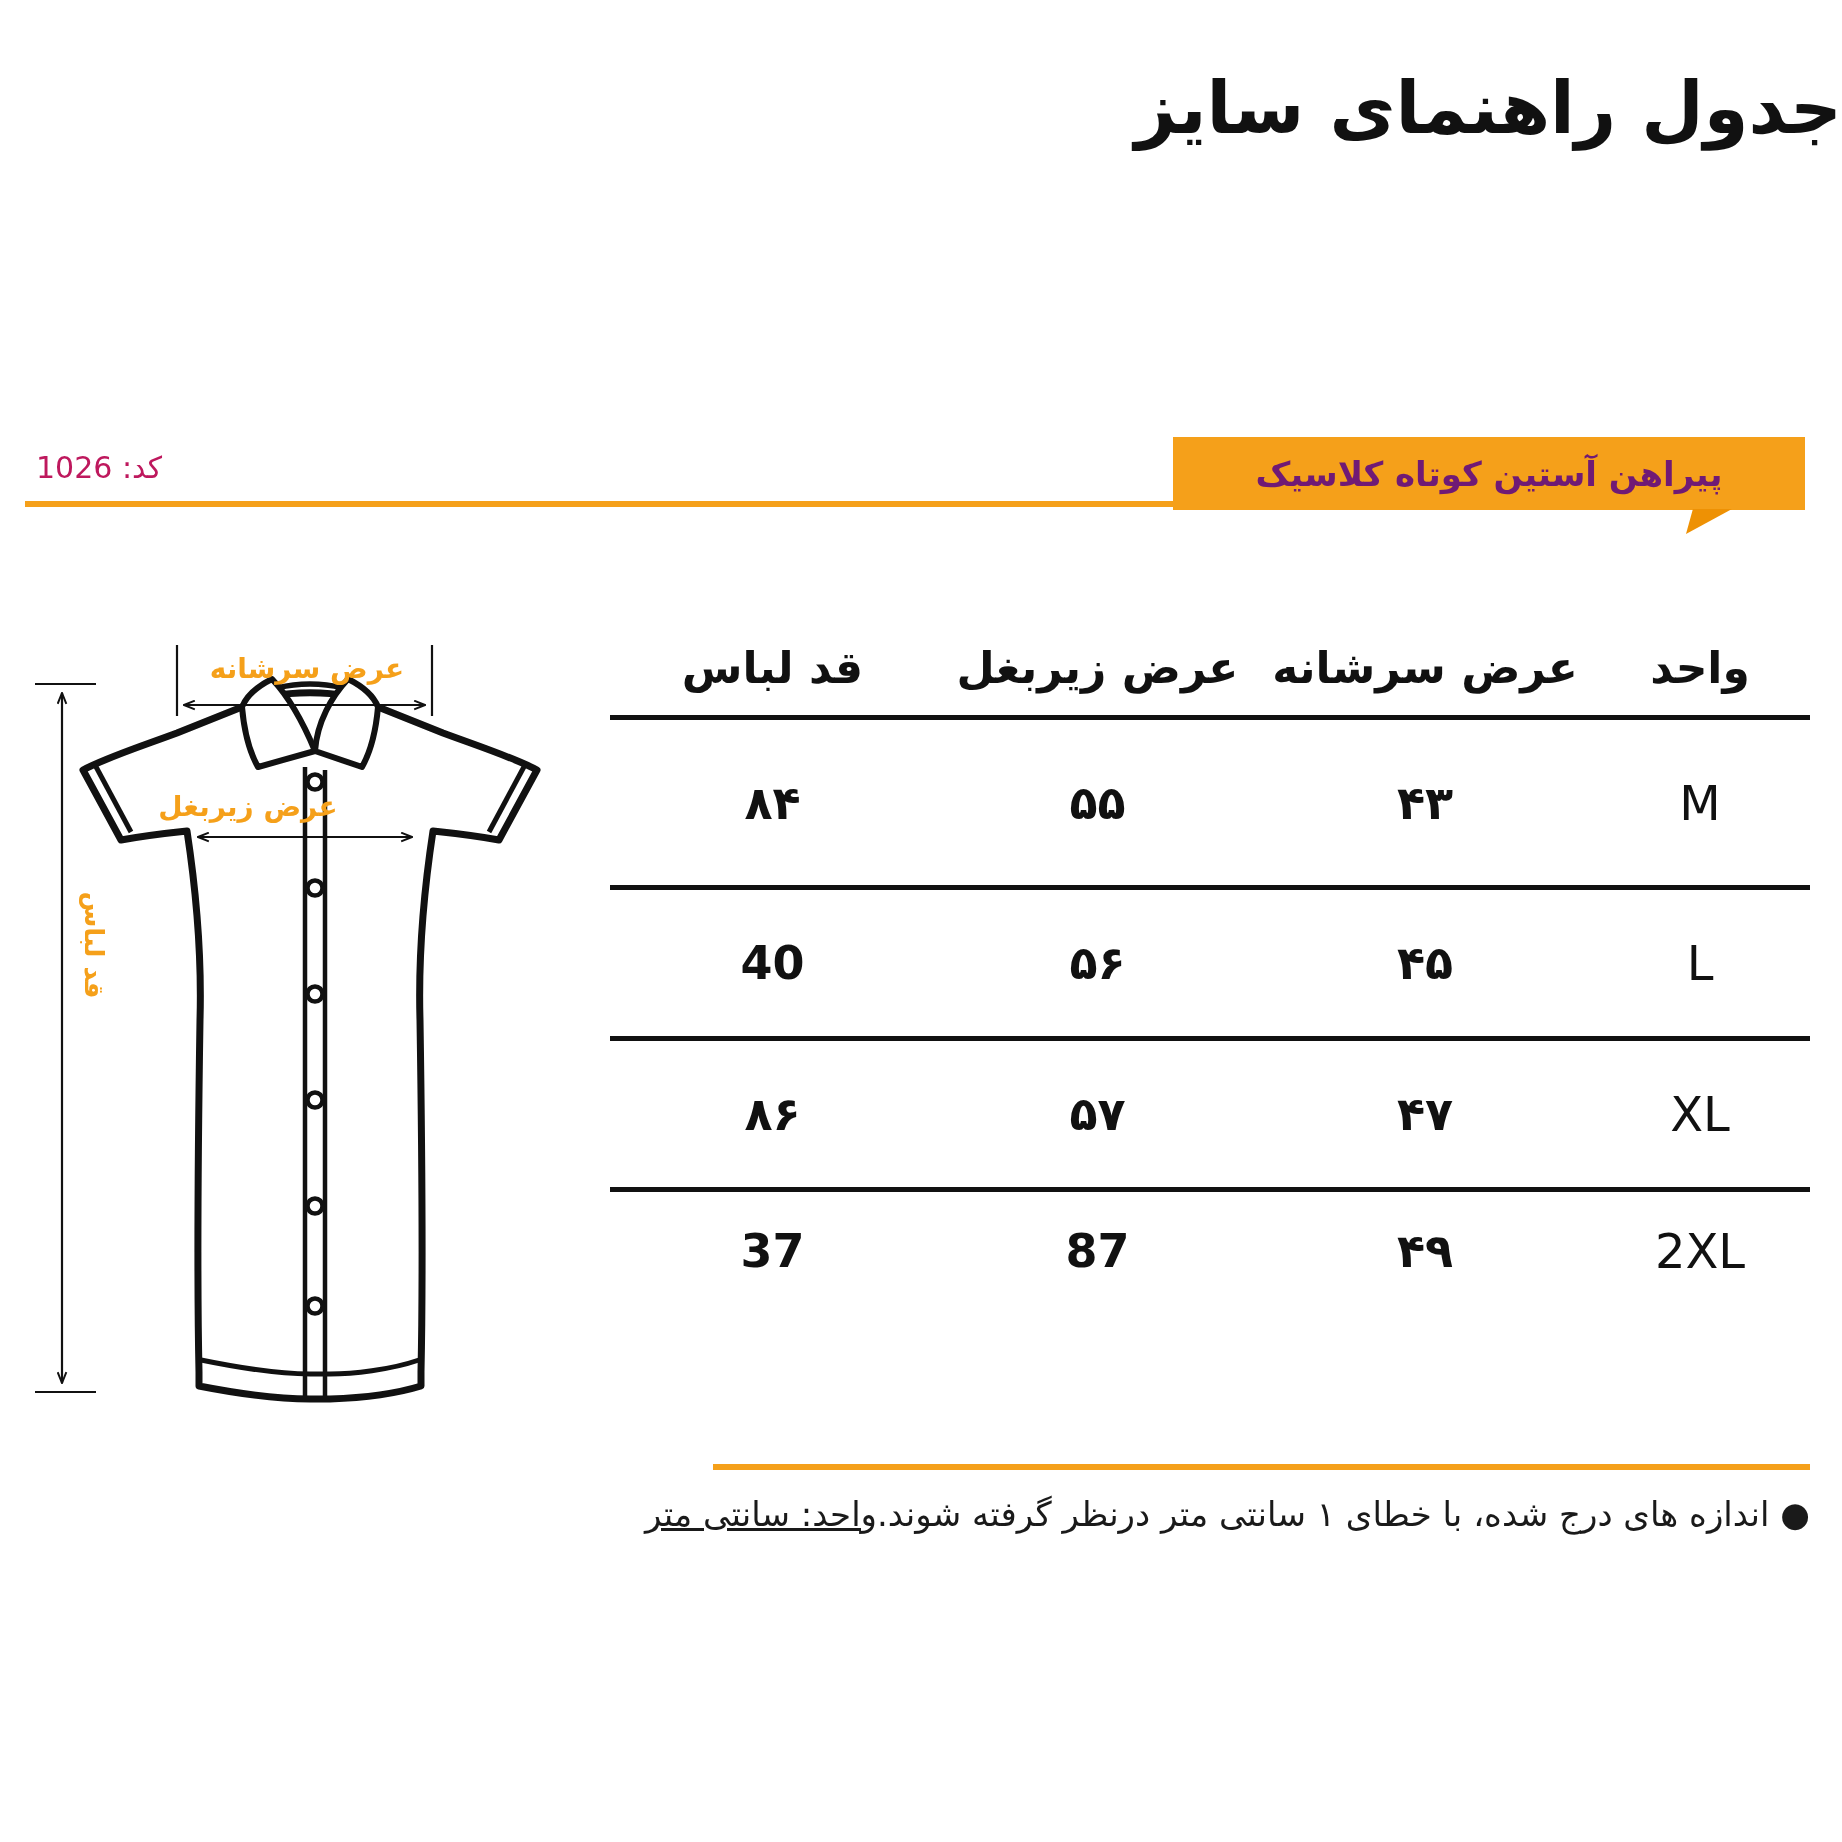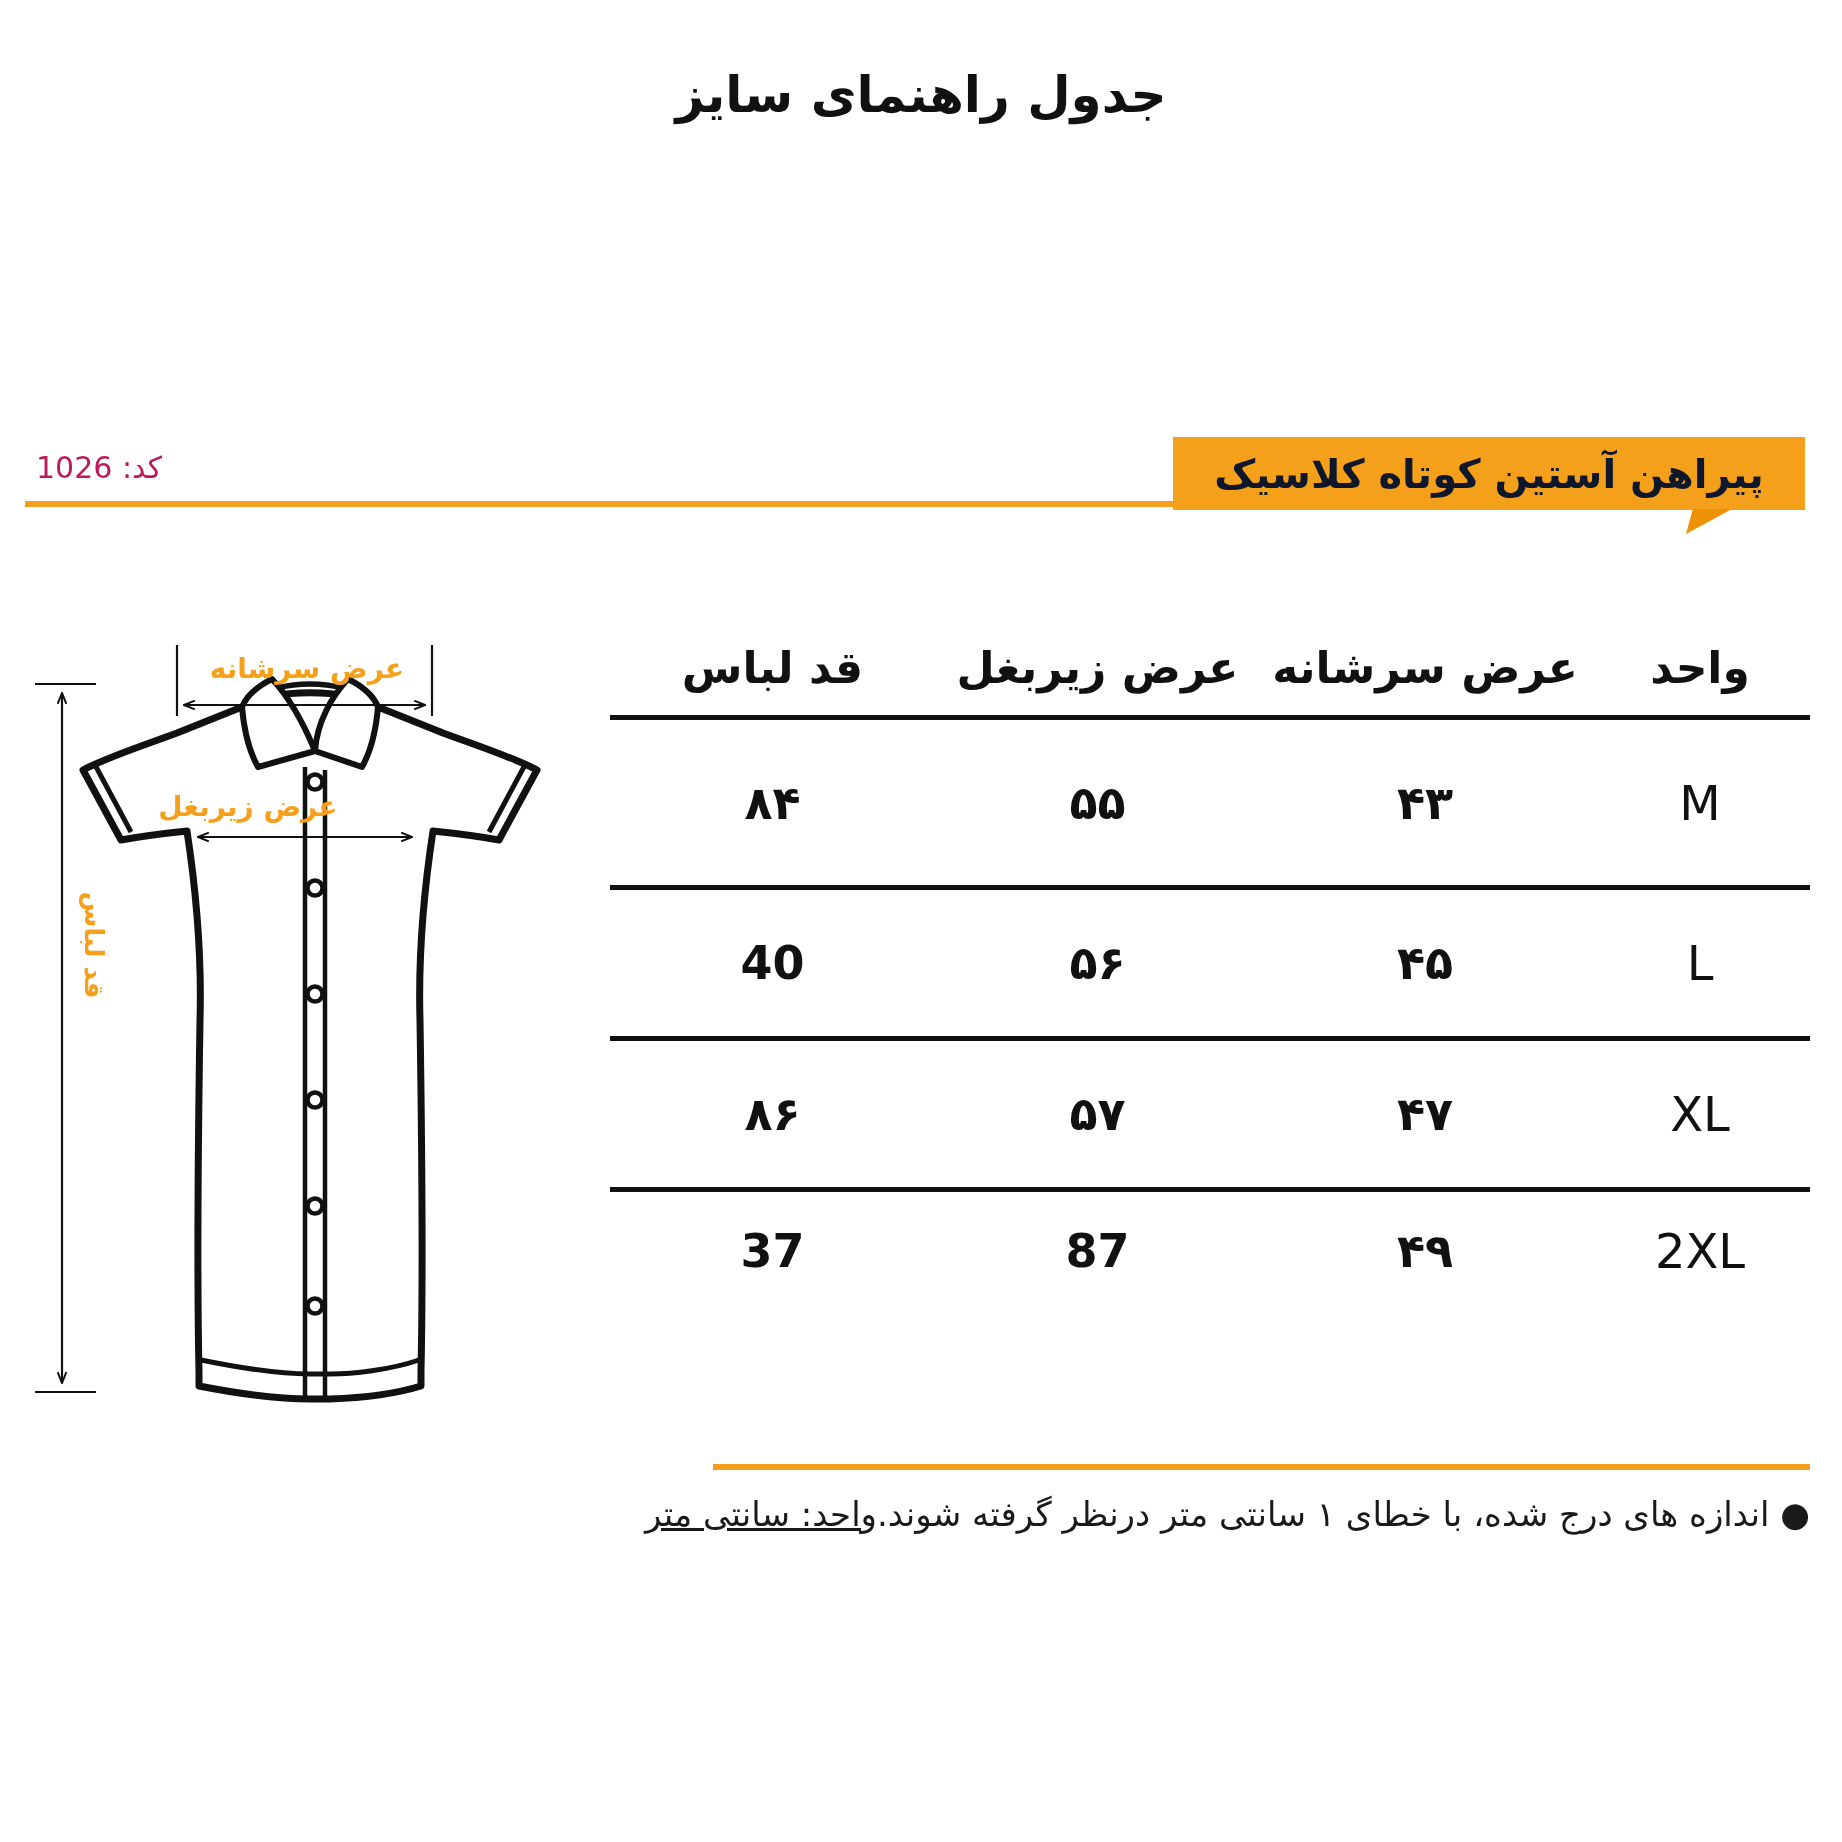--- a/index.html
+++ b/index.html
@@ -6,34 +6,34 @@
     --accent:#F5A01A;
     --accent-dark:#EE9104;
     --ink:#111111;
   }
   html,body{margin:0;padding:0;background:#ffffff;}
   .page{
     position:relative;width:1842px;height:1842px;background:#fff;overflow:hidden;
     font-family:"DejaVu Sans", sans-serif;color:var(--ink);
   }
   .title{
-    position:absolute;top:66px;left:0;right:0;text-align:center;
-    font-size:50px;font-weight:800;direction:rtl;letter-spacing:-1px;
+    position:absolute;top:66px;left:0;right:0;
+    font-size:72px;font-weight:800;direction:rtl;letter-spacing:-1px;
   }
   .code-label{
     position:absolute;left:36px;top:450px;font-size:30px;color:#be185d;direction:rtl;
   }
   .header-rule{
     position:absolute;left:25px;top:501px;width:1148px;height:6px;
     background:var(--accent);
   }
   .banner{
     position:absolute;left:1173px;top:437px;width:632px;height:73px;
     background:var(--accent);display:flex;align-items:center;justify-content:center;
-    direction:rtl;font-size:40px;font-weight:600;color:#0f172a;
+    direction:rtl;font-size:34px;font-weight:600;color:#701a75;
   }
   .banner-tail{
     position:absolute;left:1686px;top:509px;width:46px;height:25px;
     background:var(--accent-dark);
     clip-path:polygon(0 100%, 15% 0, 100% 0);
   }
   .diagram{position:absolute;left:20px;top:600px;width:680px;height:860px;}
   .size-table{
     position:absolute;left:610px;top:620px;width:1200px;direction:rtl;
   }

